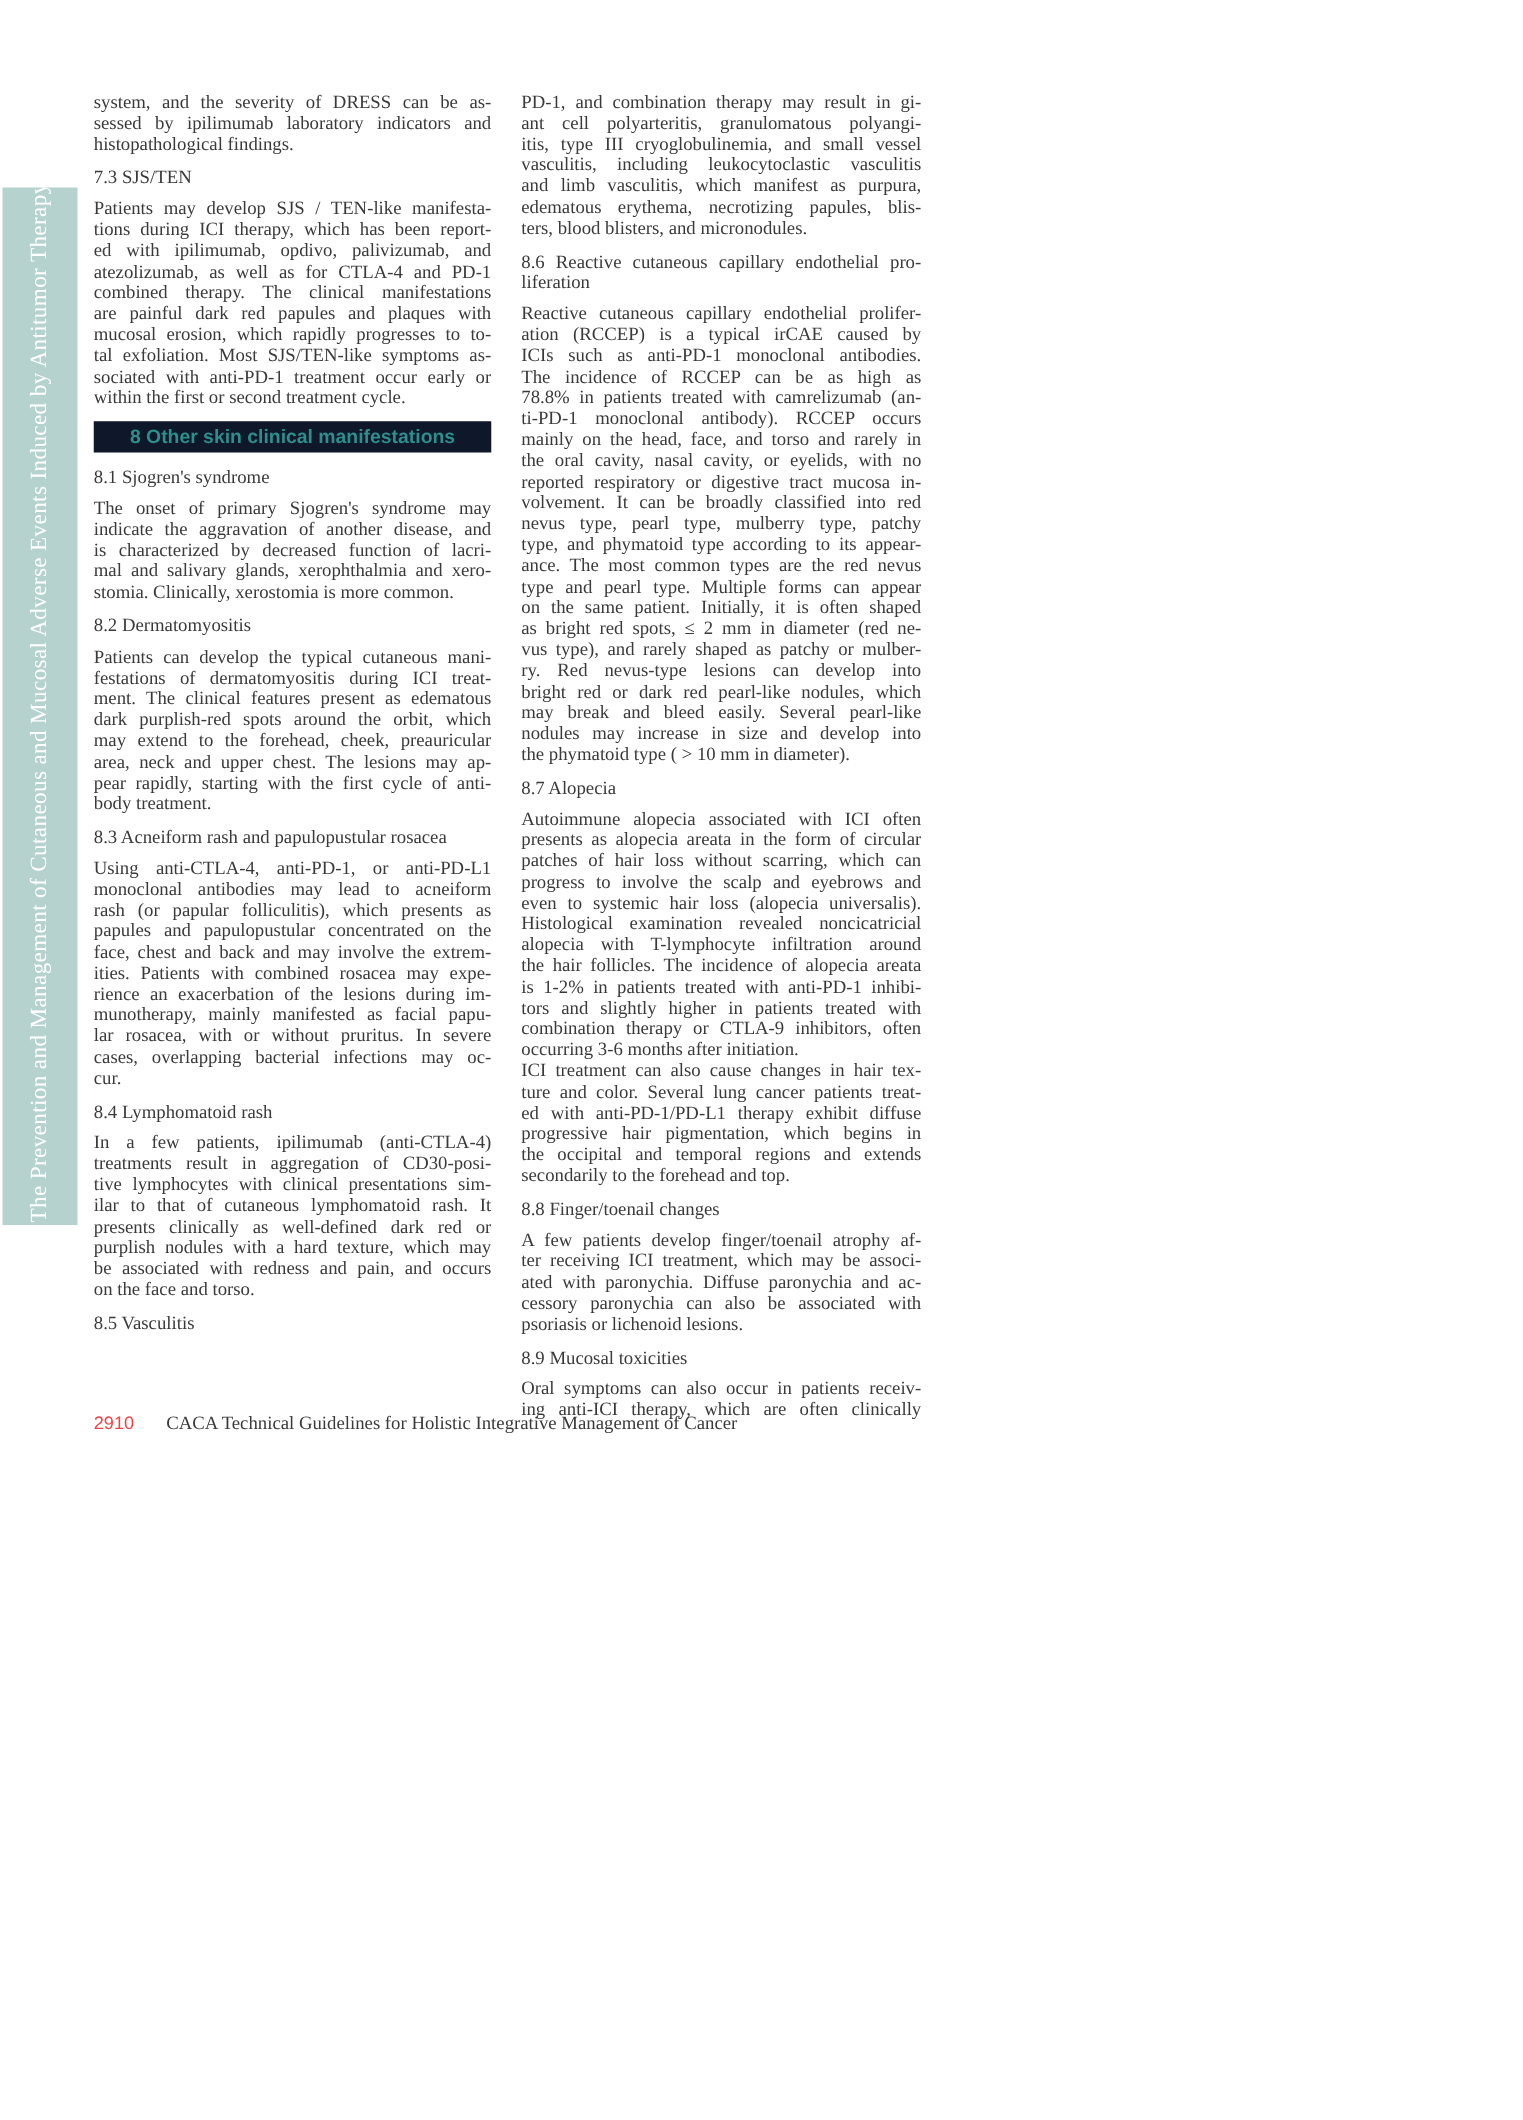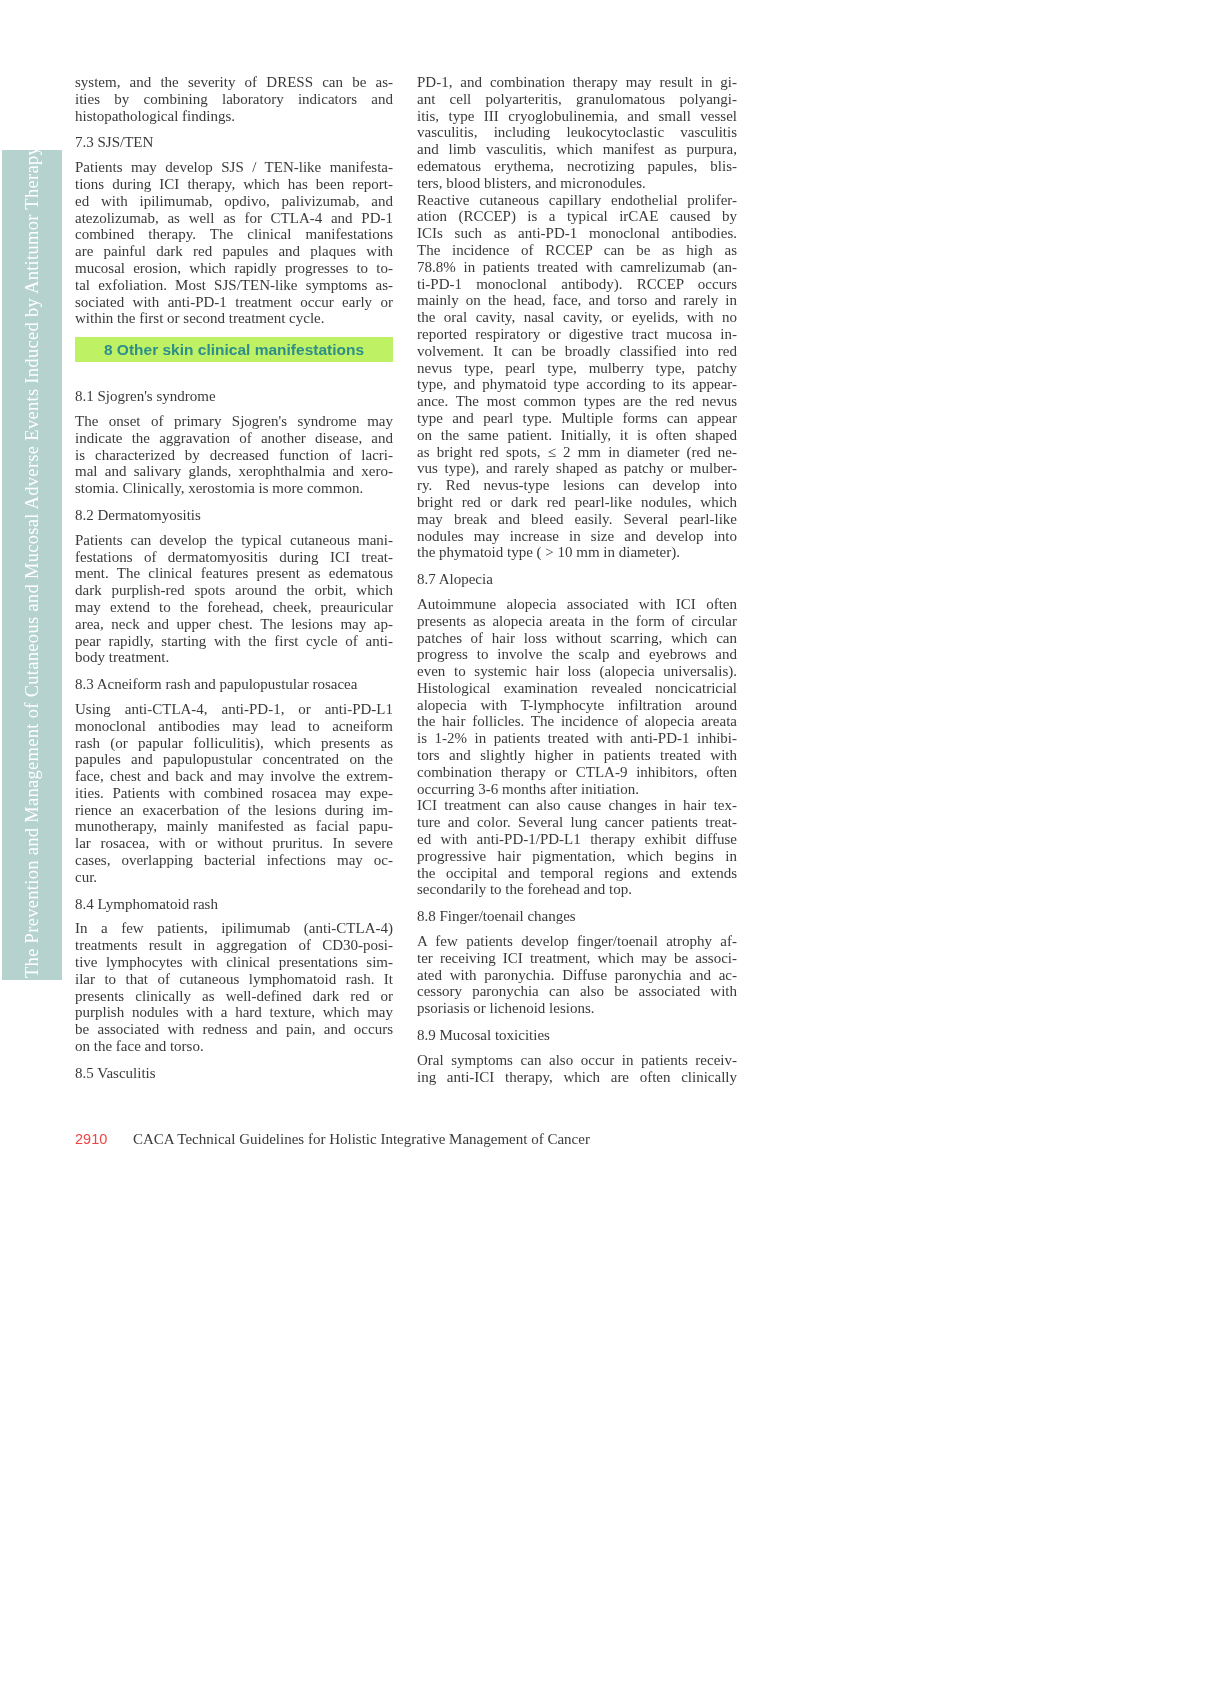--- a/index.html
+++ b/index.html
@@ -31,22 +31,22 @@
   }
   .col {
     position: absolute;
     top: 74px;
   }
   .col1 { left: 75px;  width: 318px; }
   .col2 { left: 417px; width: 320px; }
   .block { margin: 0; }
   .block.heading { margin: 10px 0 8px; }
   .block.banner {
-    margin: 10px 0 26px;
-    background: #bef264;
+    margin: 10px 0 12px;
+    background: #0f172a;
     padding: 4px 0 3px;
   }
   .line {
     font-size: 15px;
     line-height: 16.8px;
     height: 16.8px;
     color: #3a3a3a;
     overflow: hidden;
     white-space: normal;
   }
@@ -84,21 +84,21 @@
 </style>
 </head>
 <body>
 
 <div class="sidebar-band"></div>
 <div class="sidebar-vertical-title">The Prevention and Management of Cutaneous and Mucosal Adverse Events Induced by Antitumor Therapy</div>
 
 <div class="col col1">
     <div class="block paragraph">
       <div class="line j">system, and the severity of DRESS can be as-</div>
-      <div class="line j">ities by combining laboratory indicators and</div>
+      <div class="line j">sessed by ipilimumab laboratory indicators and</div>
       <div class="line">histopathological findings.</div>
     </div>
     <div class="block heading">
       <div class="line">7.3 SJS/TEN</div>
     </div>
     <div class="block paragraph">
       <div class="line j">Patients may develop SJS / TEN-like manifesta-</div>
       <div class="line j">tions during ICI therapy, which has been report-</div>
       <div class="line j">ed with ipilimumab, opdivo, palivizumab, and</div>
       <div class="line j">atezolizumab, as well as for CTLA-4 and PD-1</div>
@@ -170,20 +170,24 @@
   </div>
 <div class="col col2">
     <div class="block paragraph">
       <div class="line j">PD-1, and combination therapy may result in gi-</div>
       <div class="line j">ant cell polyarteritis, granulomatous polyangi-</div>
       <div class="line j">itis, type III cryoglobulinemia, and small vessel</div>
       <div class="line j">vasculitis, including leukocytoclastic vasculitis</div>
       <div class="line j">and limb vasculitis, which manifest as purpura,</div>
       <div class="line j">edematous erythema, necrotizing papules, blis-</div>
       <div class="line">ters, blood blisters, and micronodules.</div>
+    </div>
+    <div class="block heading">
+      <div class="line j">8.6 Reactive cutaneous capillary endothelial pro-</div>
+      <div class="line">liferation</div>
     </div>
     <div class="block paragraph">
       <div class="line j">Reactive cutaneous capillary endothelial prolifer-</div>
       <div class="line j">ation (RCCEP) is a typical irCAE caused by</div>
       <div class="line j">ICIs such as anti-PD-1 monoclonal antibodies.</div>
       <div class="line j">The incidence of RCCEP can be as high as</div>
       <div class="line j">78.8% in patients treated with camrelizumab (an-</div>
       <div class="line j">ti-PD-1 monoclonal antibody). RCCEP occurs</div>
       <div class="line j">mainly on the head, face, and torso and rarely in</div>
       <div class="line j">the oral cavity, nasal cavity, or eyelids, with no</div>

